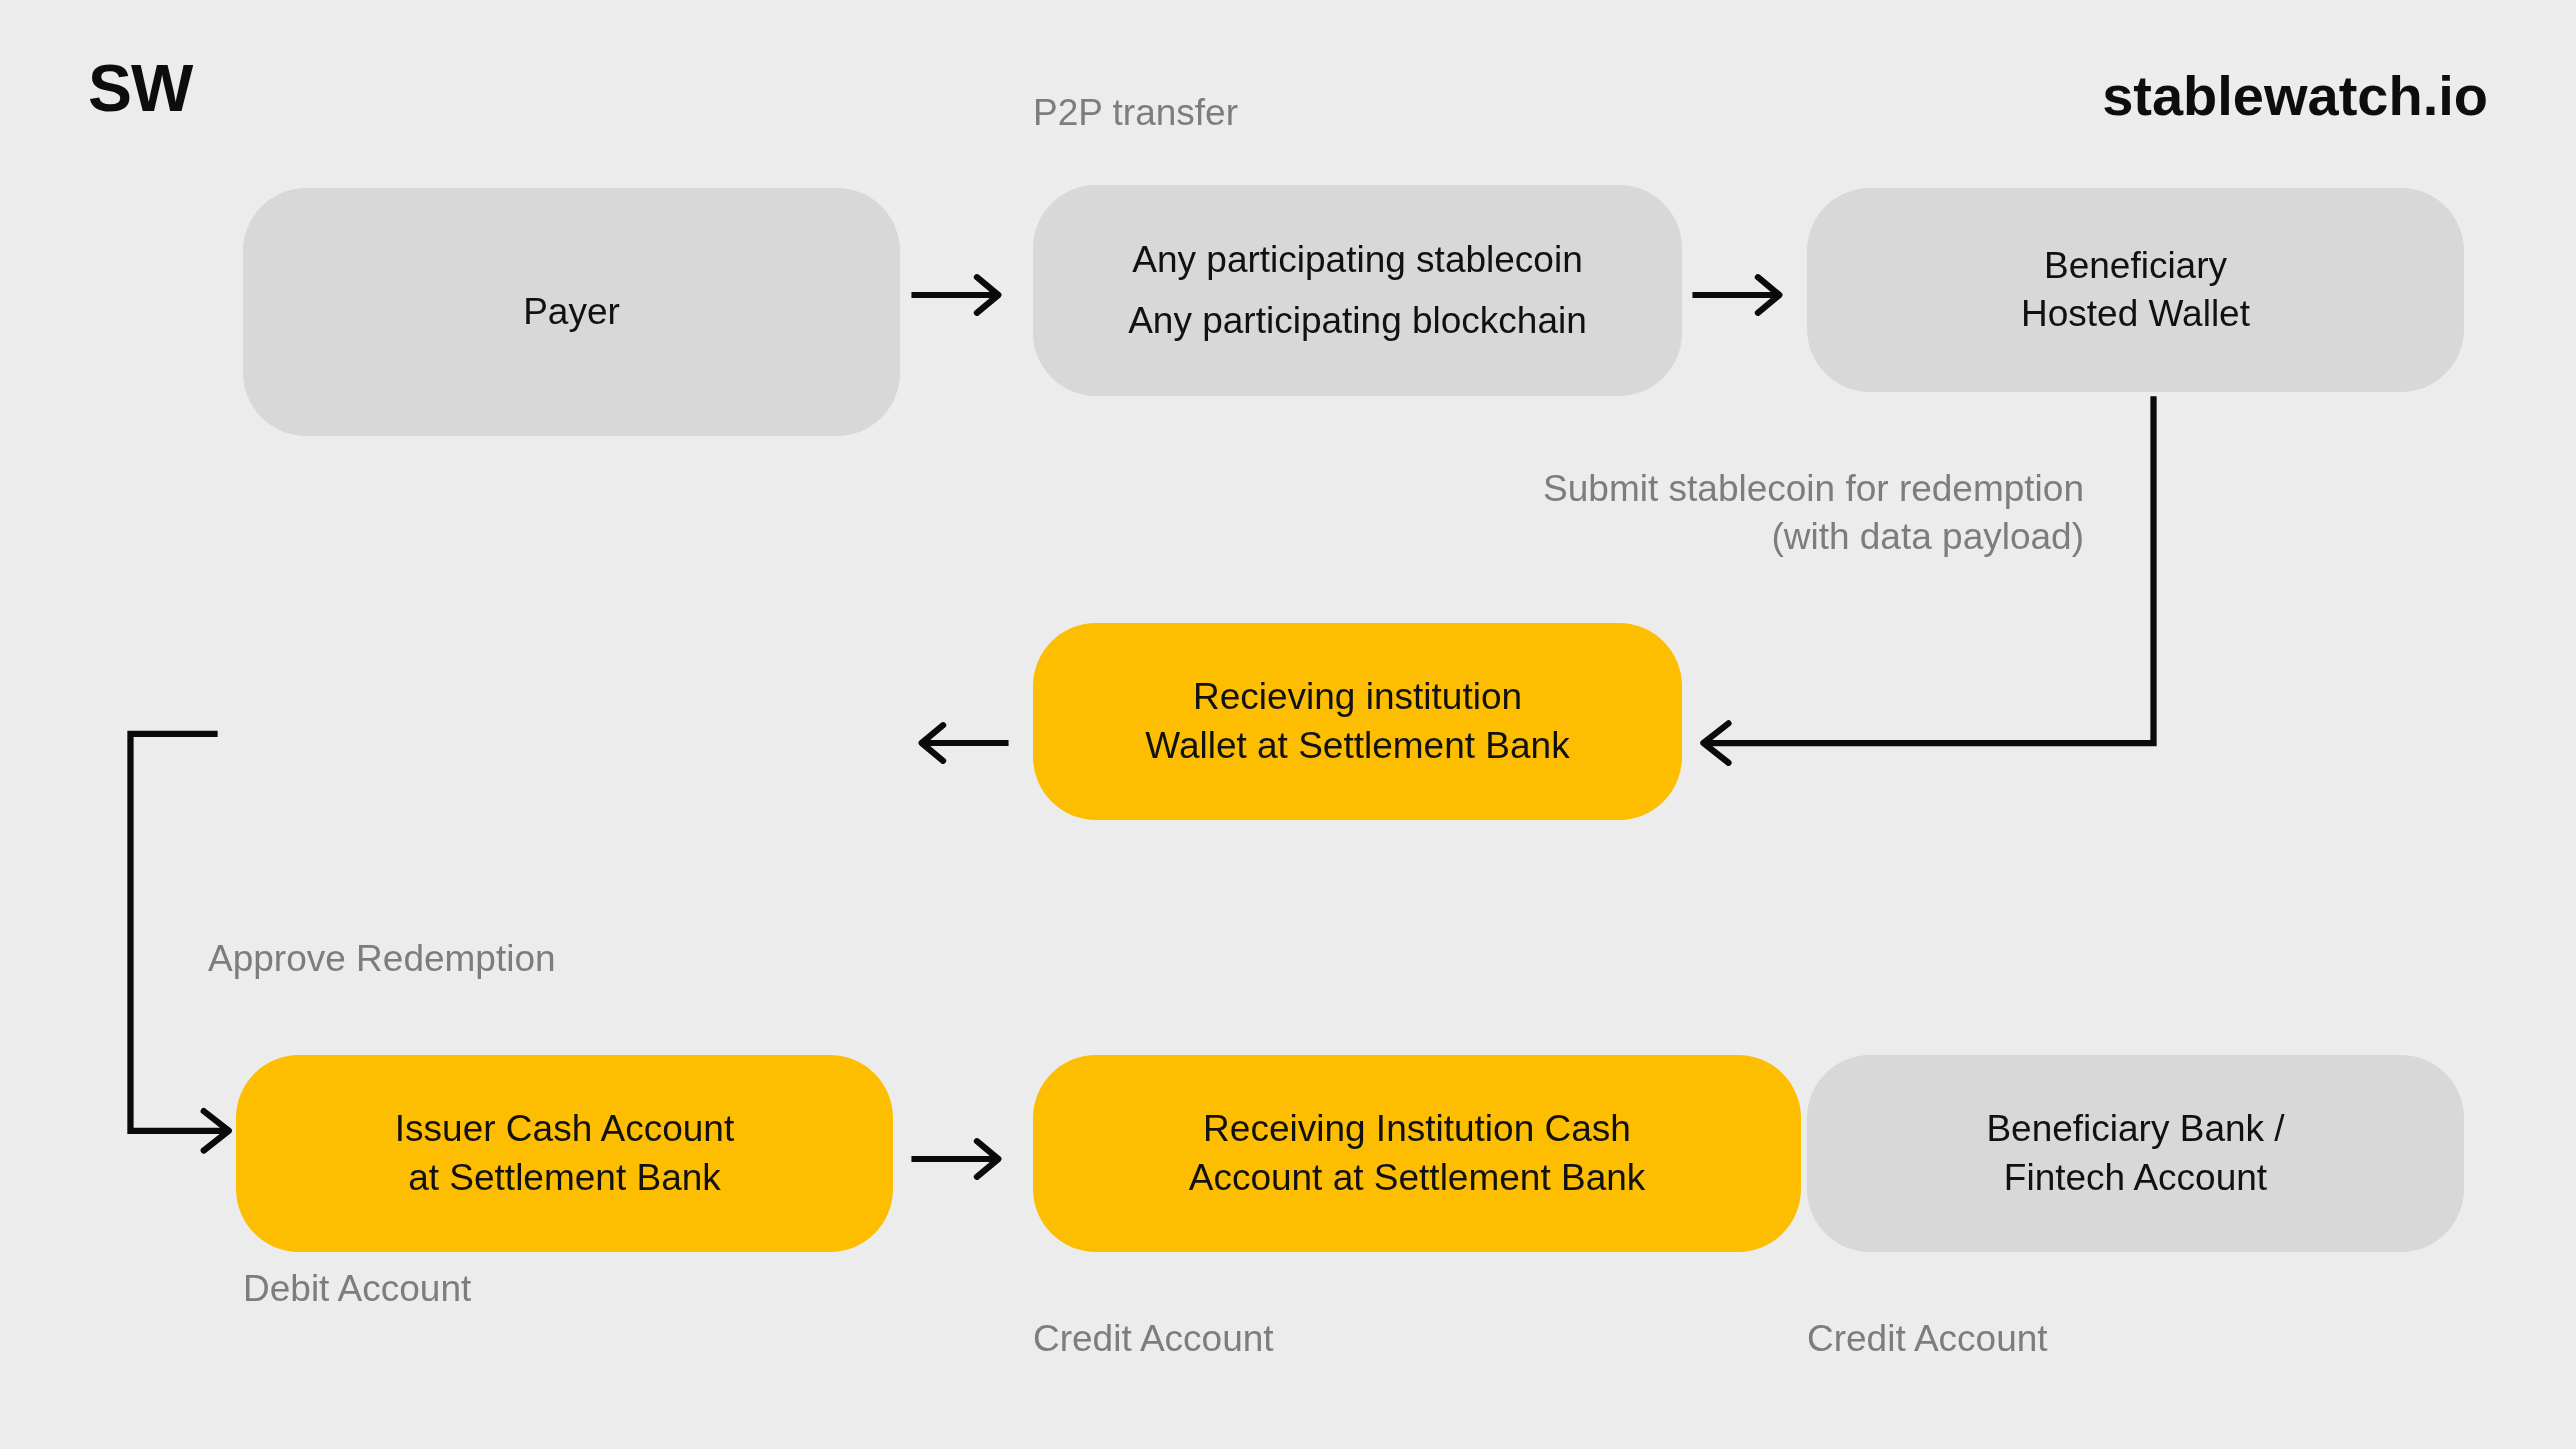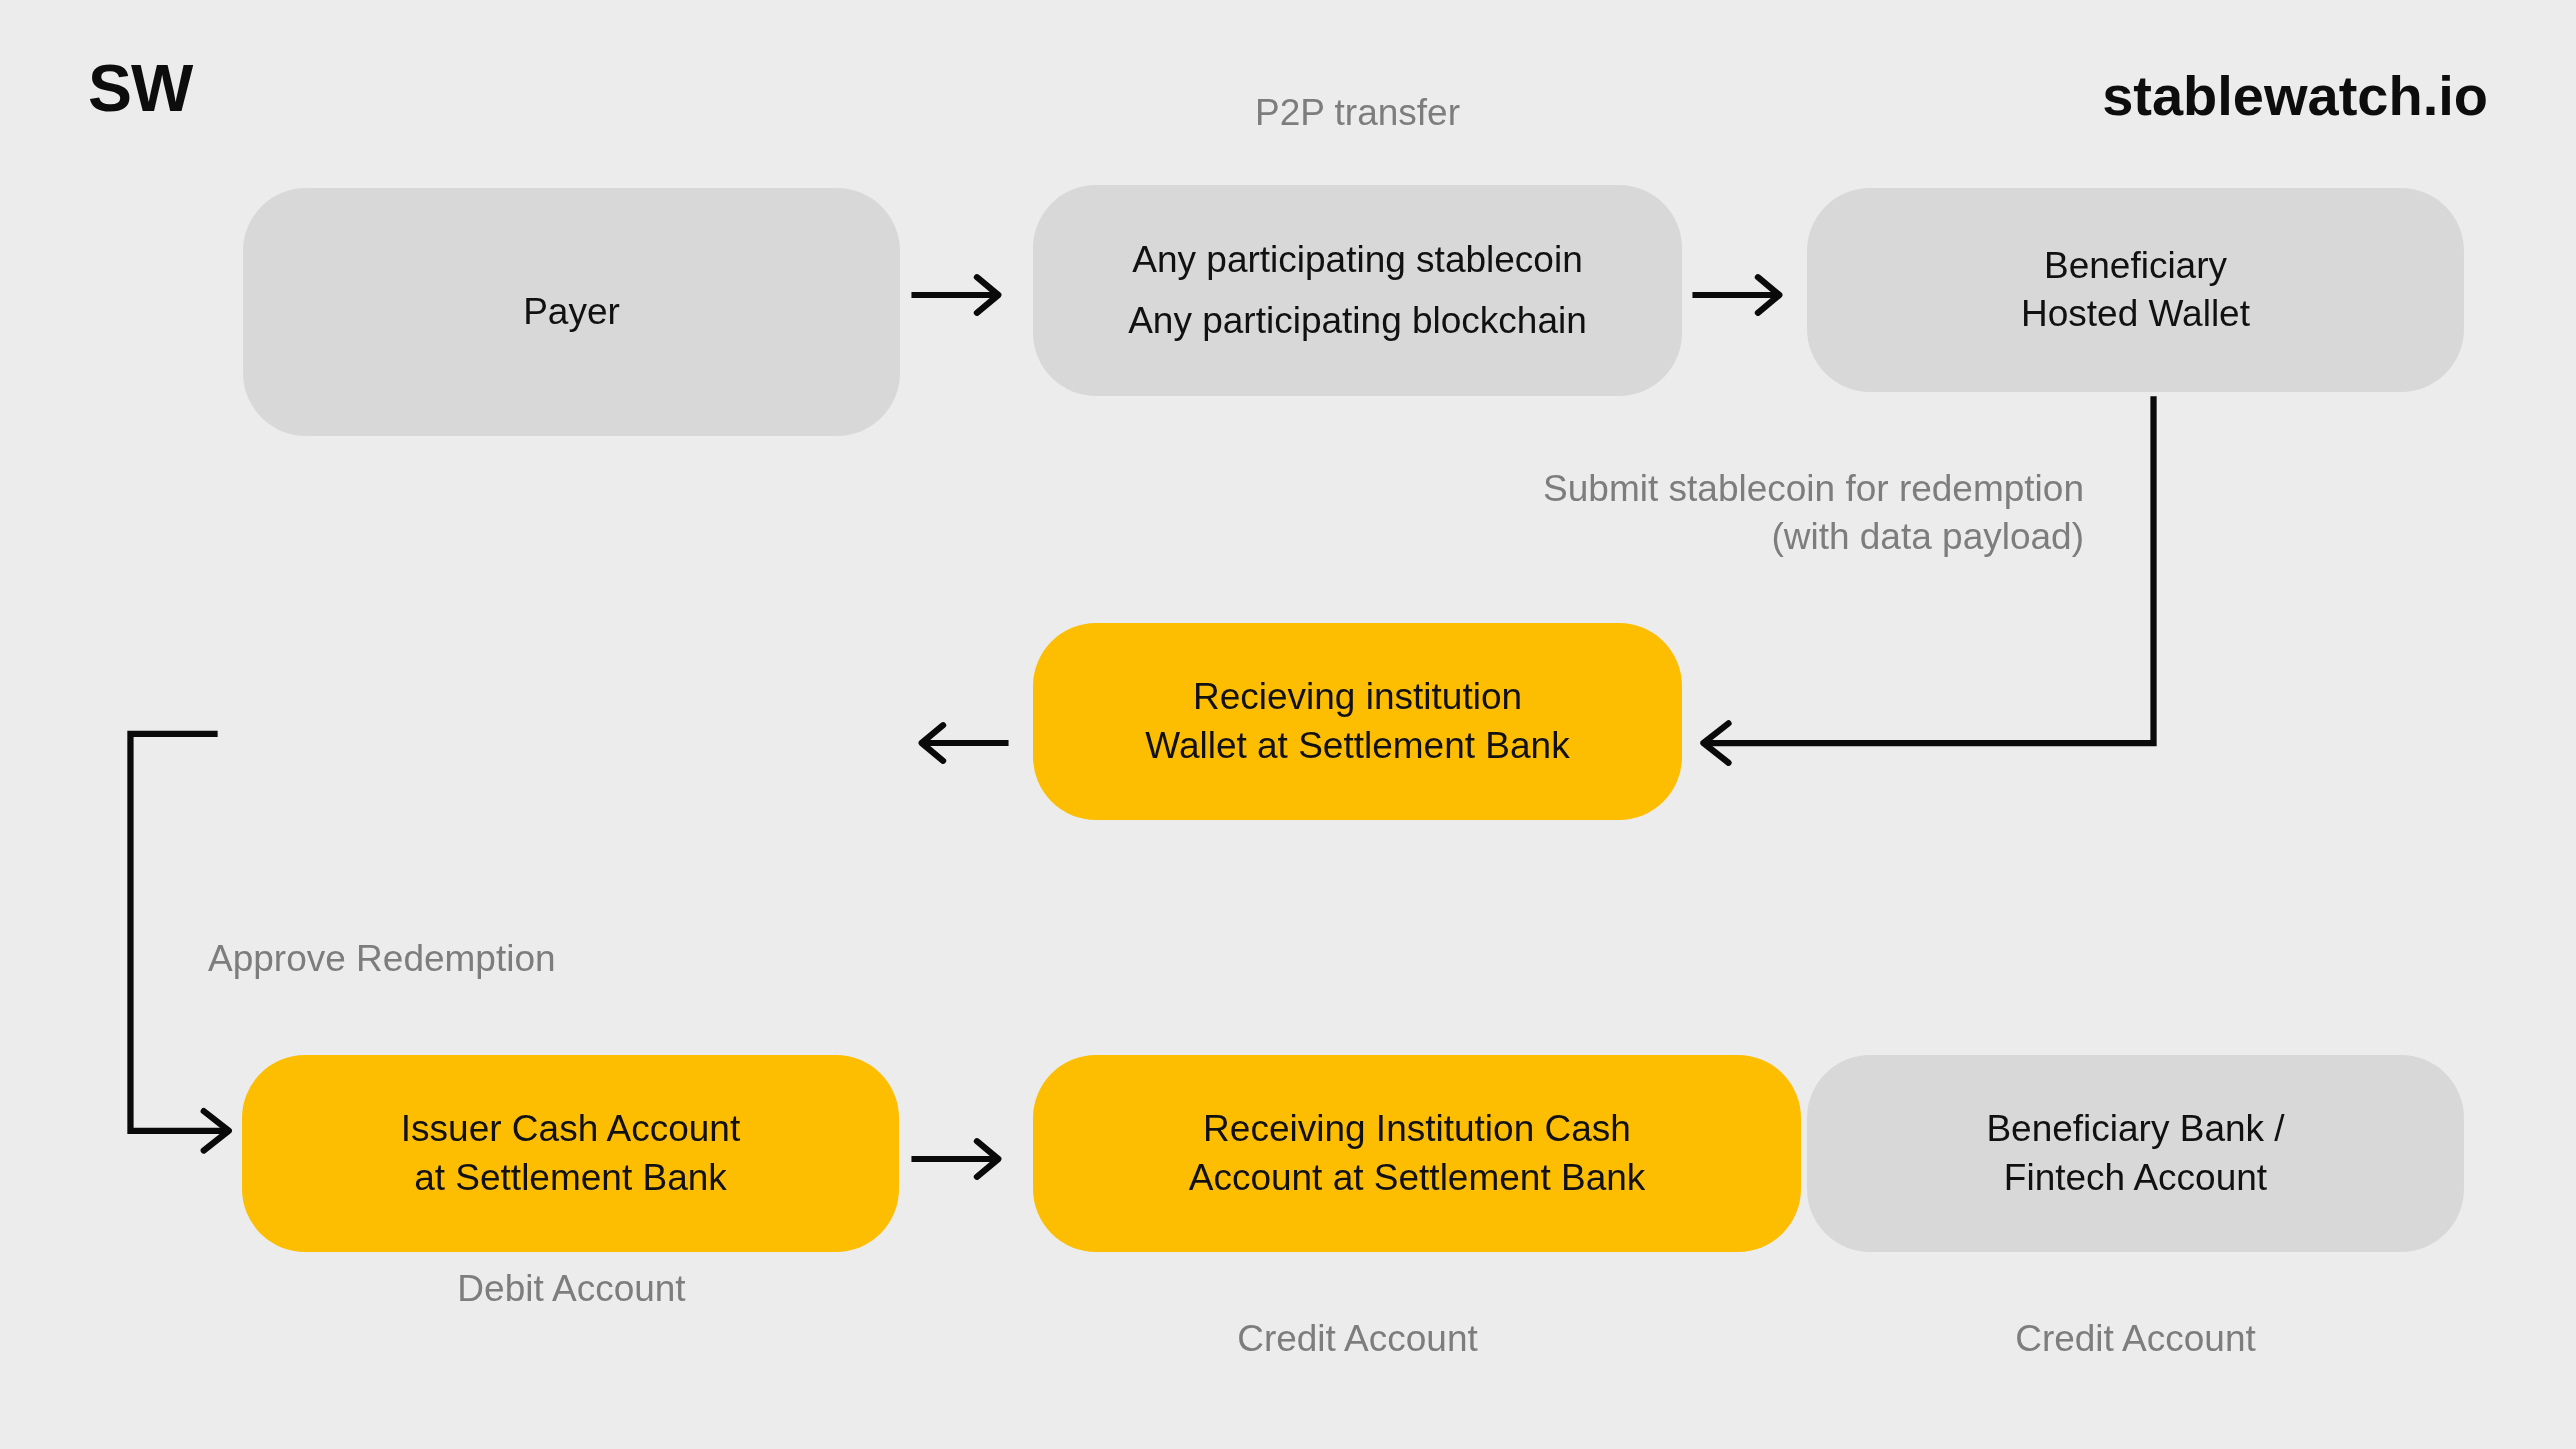--- a/index.html
+++ b/index.html
@@ -61,21 +61,21 @@
   .node .line { display: block; white-space: nowrap; }
 
   
   .caption {
     position: absolute;
     color: #7d7d7d;
     font-size: 37px;
     line-height: 1.30;
     white-space: pre-line;
   }
-  .caption.center { text-align: center; }
+  .caption.center { text-align: left; }
   .caption.right  { text-align: right; }
   .caption.left   { text-align: left; }
 
   
   .connector {
     position: absolute;
     overflow: visible;
   }
   .connector path,
   .connector line,
@@ -163,21 +163,21 @@
     <span class="line">Any participating stablecoin</span>
     <span class="line" style="margin-top:12.5px;">Any participating blockchain</span>
   </div>
 
 
   <div class="node yellow" style="left:1033px; top:623px; width:649px; height:197px;">
     <span class="line">Recieving institution</span>
     <span class="line">Wallet at Settlement Bank</span>
   </div>
 
-  <div class="node yellow" style="left:242px; top:1055px; width:657px; height:197px;">
+  <div class="node yellow" style="left:236px; top:1055px; width:657px; height:197px;">
     <span class="line">Issuer Cash Account</span>
     <span class="line">at Settlement Bank</span>
   </div>
 
   <div class="node yellow" style="left:1033px; top:1055px; width:768px; height:197px;">
     <span class="line">Receiving Institution Cash</span>
     <span class="line">Account at Settlement Bank</span>
   </div>
 
   <div class="node grey" style="left:1807px; top:1055px; width:657px; height:197px;">

